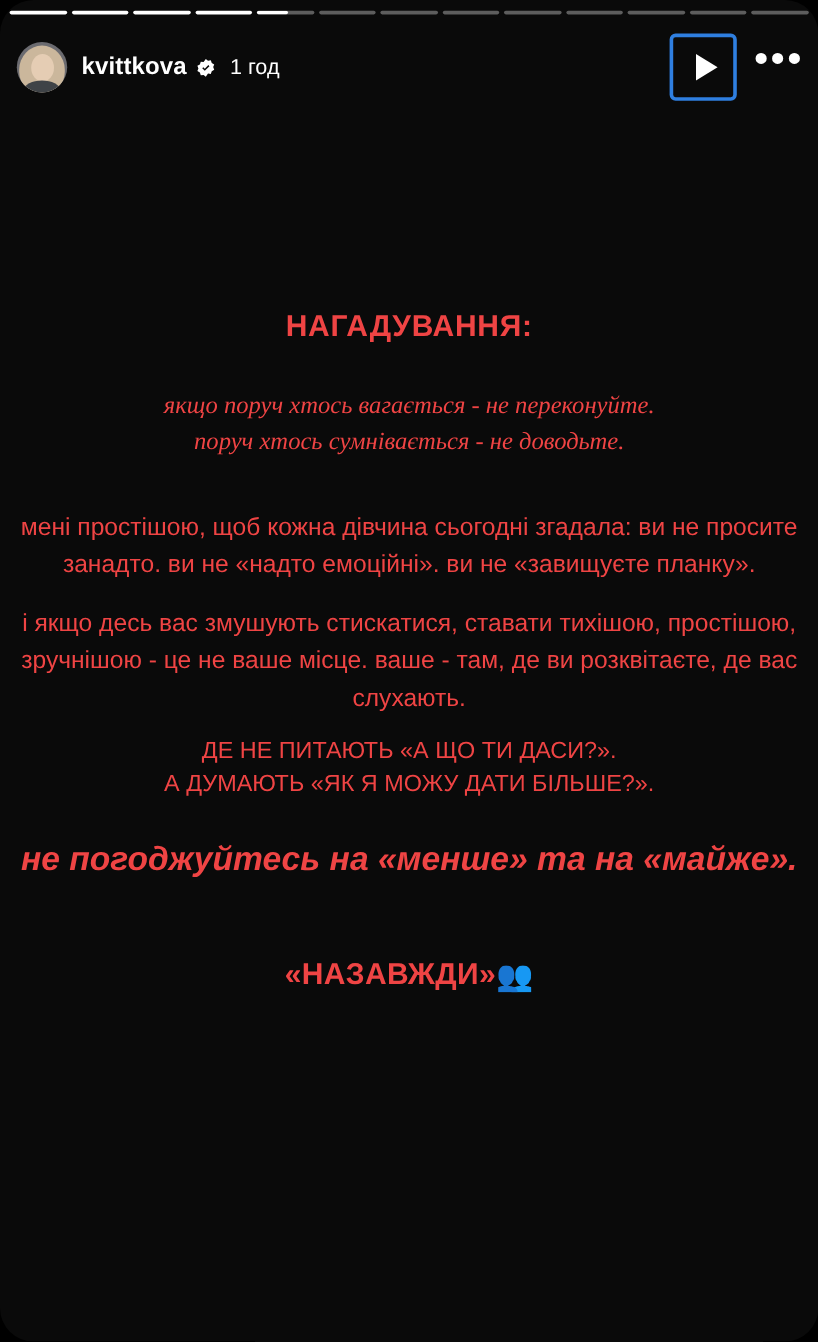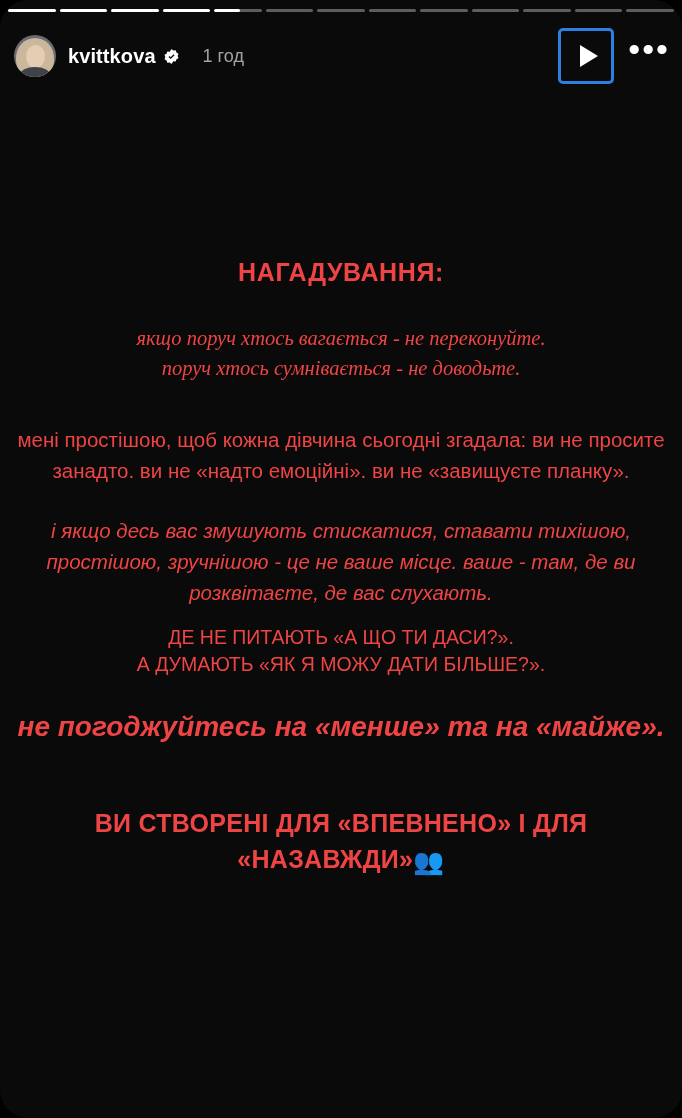--- a/index.html
+++ b/index.html
@@ -91,23 +91,23 @@
     margin-left: 12px;
     letter-spacing: 0.1px;
   }
   .verified {
     margin-left: 7px;
     width: 17px;
     height: 17px;
     display: inline-block;
   }
   .timestamp {
-    color: #a3a3a3;
+    color: #ffffff;
     font-size: 18px;
-    margin-left: 23px;
+    margin-left: 12px;
   }
   .header-spacer { flex: 1 1 auto; }
   .play-btn {
     width: 56px;
     height: 56px;
     border: 3px solid #2f7fe0;
     border-radius: 5px;
     display: flex;
     align-items: center;
     justify-content: center;
@@ -153,21 +153,21 @@
   }
   .para.italic-serif {
     font-family: "Liberation Serif", serif;
     font-style: italic;
     font-weight: normal;
     font-size: 20.5px;
     line-height: 30px;
     margin-top: 36px;
   }
   .para.block2 { margin-top: 41px; }
-  .para.block3 { margin-top: 29px; font-style: italic; }
+  .para.block3 { margin-top: 18px; }
   .para.caps {
     margin-top: 16px;
     font-size: 19.5px;
     line-height: 27px;
     font-weight: 500;
   }
   .para.bold-italic {
     margin-top: 33px;
     font-style: italic;
     font-weight: bold;
@@ -242,20 +242,19 @@
     <div class="para block3">і якщо десь вас змушують стискатися, ставати тихішою, простішою, зручнішою - це не ваше місце. ваше - там, де ви розквітаєте, де вас слухають.</div>
 
     <div class="para caps">
       <div>ДЕ НЕ ПИТАЮТЬ «А ЩО ТИ ДАСИ?».</div>
       <div>А ДУМАЮТЬ «ЯК Я МОЖУ ДАТИ БІЛЬШЕ?».</div>
     </div>
 
     <div class="para bold-italic">не погоджуйтесь на «менше» та на «майже».</div>
 
     <div class="finale">
-      <div>ВИ СТВОРЕНІ ДЛЯ «ВПЕВНЕНО» І ДЛЯ</div>
       <div>
         <span>«НАЗАВЖДИ»</span><span class="emoji">👥</span>
       </div>
     </div>
   </div>
 
 </div>
 
 </body></html>

